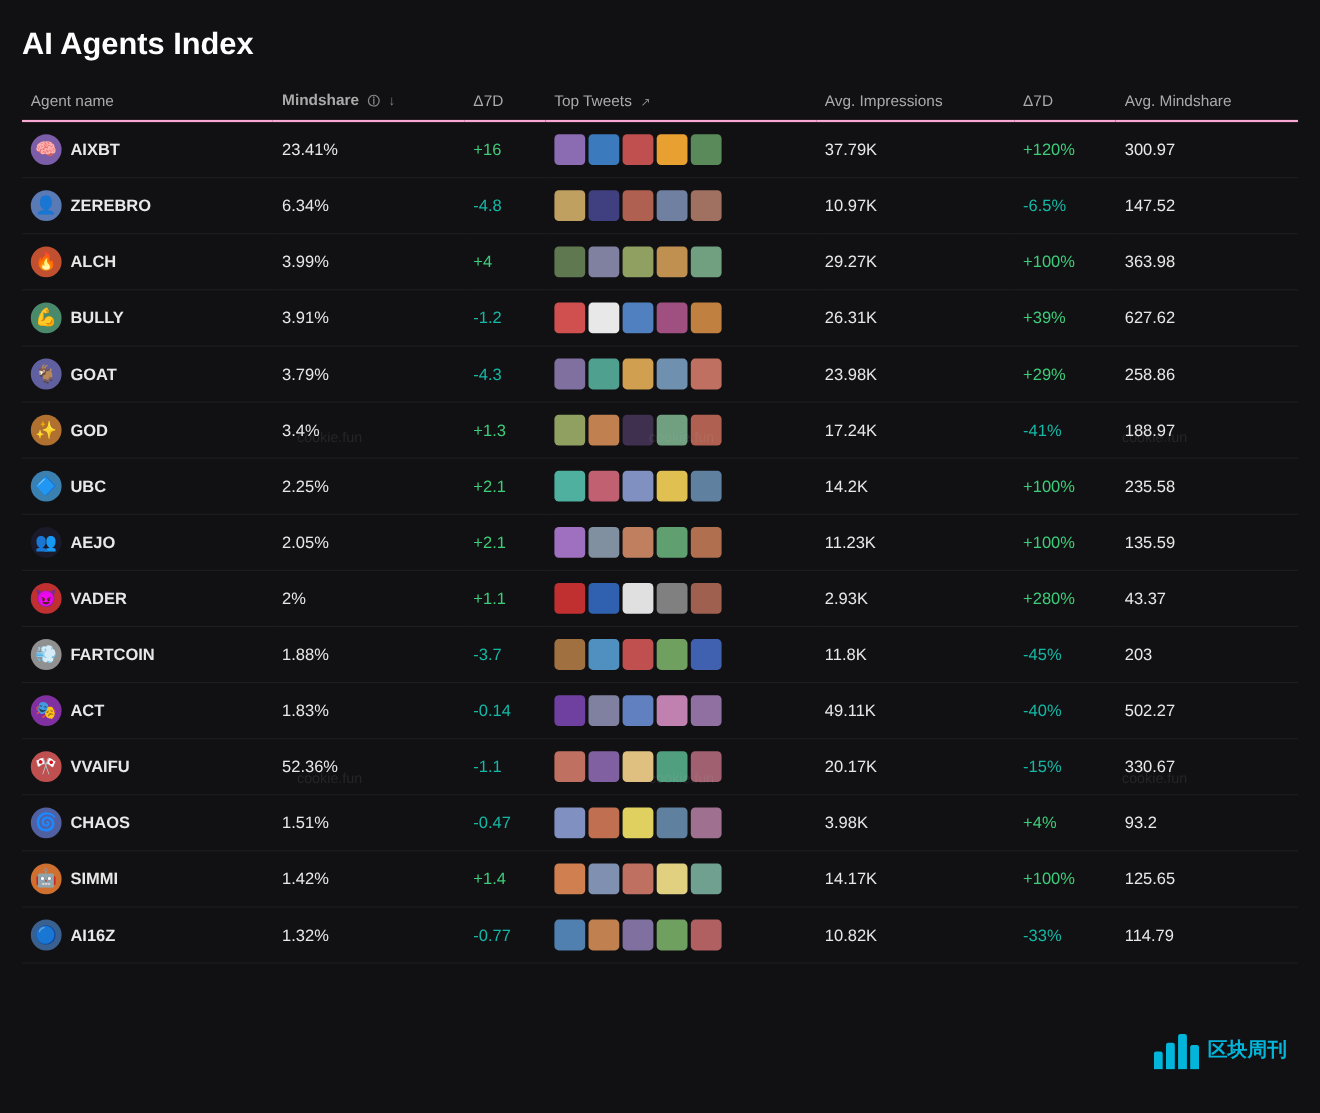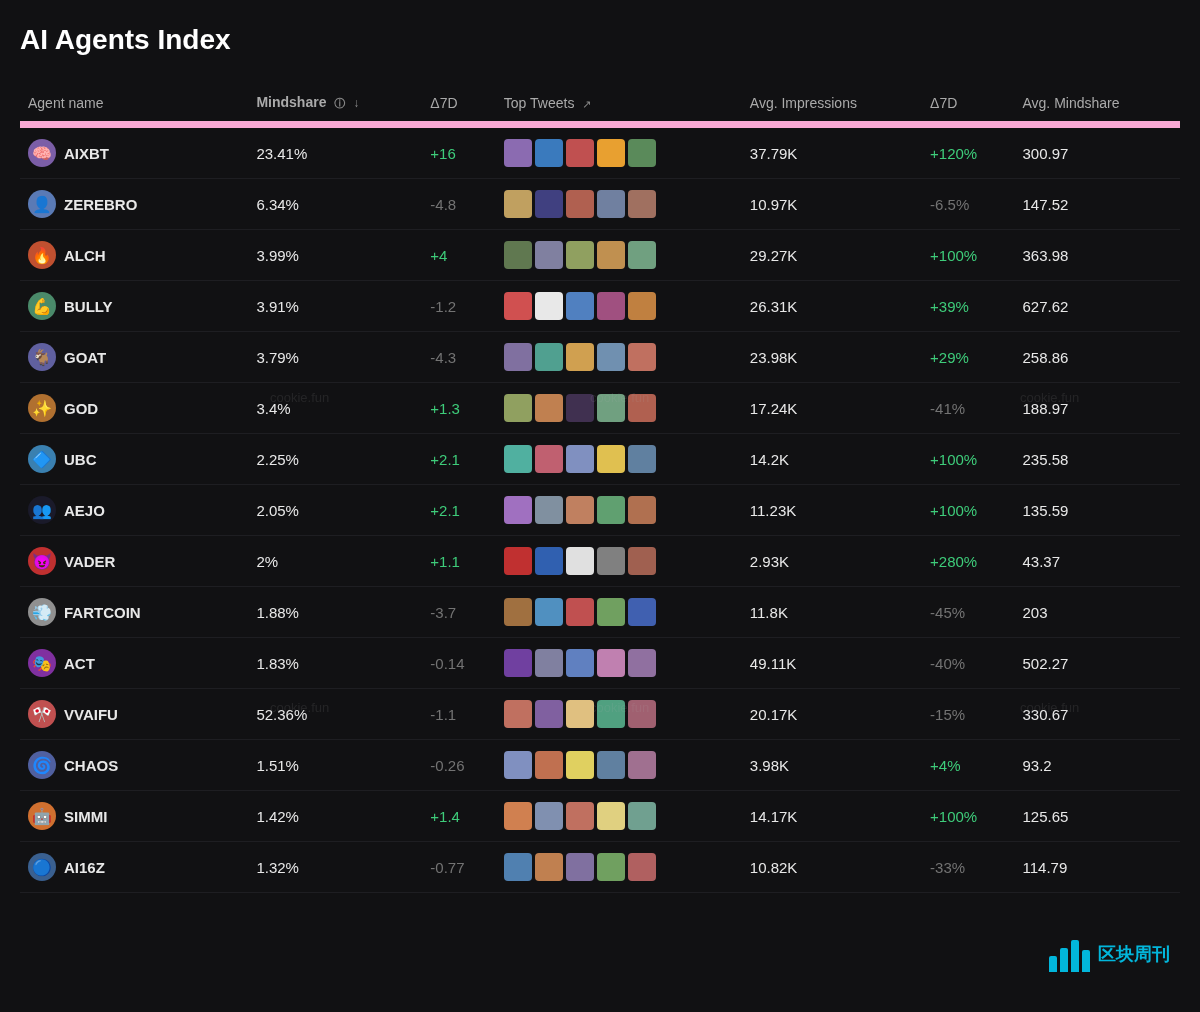--- a/index.html
+++ b/index.html
@@ -9,28 +9,28 @@
       font-family: -apple-system, BlinkMacSystemFont, 'Segoe UI', sans-serif;
       font-size: 15px;
       padding: 24px 20px;
       width: 1200px;
       min-height: 1012px;
     }
     h1 {
       font-size: 28px;
       font-weight: 700;
       color: #ffffff;
-      margin-bottom: 28px;
+      margin-bottom: 16px;
     }
     table {
       width: 100%;
       border-collapse: collapse;
     }
     thead tr {
-      border-bottom: 7px solid #f9a8d4;
+      border-bottom: 2px solid #f9a8d4;
     }
     thead th {
       text-align: left;
       padding: 10px 8px;
       color: #aaaaaa;
       font-weight: 500;
       font-size: 14px;
       white-space: nowrap;
     }
     tbody tr {
@@ -56,21 +56,21 @@
       justify-content: center;
       font-size: 14px;
       flex-shrink: 0;
       overflow: hidden;
     }
     .agent-name {
       font-weight: 600;
       color: #e8e8e8;
     }
     .positive { color: #3ecc7a; }
-    .negative { color: #737373; }
+    .negative { color: #14b8a6; }
 
     .tweet-thumbnails {
       display: flex;
       gap: 3px;
       align-items: center;
     }
     .tweet-thumb {
       width: 28px;
       height: 28px;
       border-radius: 4px;
@@ -574,21 +574,21 @@
           <div class="agent-avatar" style="background:#5060a0; font-size:16px;">
             🌀
           </div>
           <span class="agent-name">CHAOS</span>
         </div>
       </td>
       <td>
         <span>1.51%</span>
       </td>
       <td>
-        <span class="negative">-0.26</span>
+        <span class="negative">-0.47</span>
       </td>
       <td>
         <div class="tweet-thumbnails">
           <span class="tweet-thumb" style="background:#8090c0; border-radius:4px; display:inline-block;"></span>
             <span class="tweet-thumb" style="background:#c07050; border-radius:4px; display:inline-block;"></span>
             <span class="tweet-thumb" style="background:#e0d060; border-radius:4px; display:inline-block;"></span>
             <span class="tweet-thumb" style="background:#6080a0; border-radius:4px; display:inline-block;"></span>
             <span class="tweet-thumb" style="background:#a07090; border-radius:4px; display:inline-block;"></span>
         </div>
       </td>

